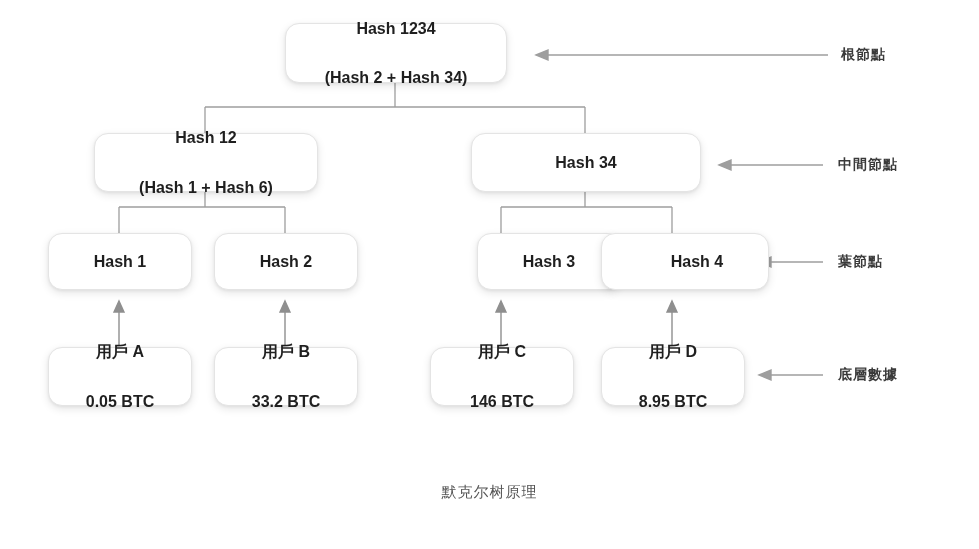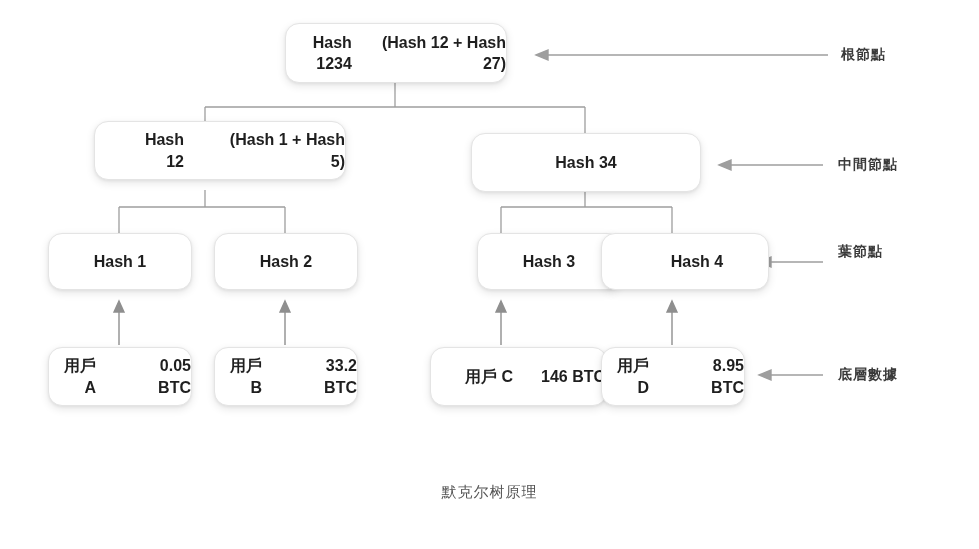--- a/index.html
+++ b/index.html
@@ -21,21 +21,21 @@
     width: 979px;
     height: 549px;
   }
   .node {
     position: absolute;
     background: #ffffff;
     border: 1px solid #e4e4e4;
     border-radius: 14px;
     box-shadow: 0 3px 9px rgba(0,0,0,0.10), 0 1px 3px rgba(0,0,0,0.06);
     display: flex;
-    flex-direction: row;
+    flex-direction: column;
     align-items: center;
     justify-content: center;
     text-align: right;
     color: #1f1f1f;
     font-weight: 700;
     font-size: 16px;
     line-height: 1.32;
     z-index: 2;
     gap: 28px;
   }
@@ -56,33 +56,33 @@
     width: 100%;
     text-align: center;
     color: #555555;
     font-size: 15px;
     letter-spacing: 1px;
     z-index: 2;
     font-family: Liberation Mono, monospace;
   }
   
   .node-root   { left: 285px; top: 23px;  width: 220px; height: 58px; }
-  .node-mid-l  { left: 94px;  top: 121px; width: 222px; height: 57px; padding-left: 28px; }
+  .node-mid-l  { left: 94px;  top: 133px; width: 222px; height: 57px; }
   .node-mid-r  { left: 471px; top: 133px; width: 228px; height: 57px; }
   .node-leaf-1 { left: 48px;  top: 233px; width: 142px; height: 55px; }
   .node-leaf-2 { left: 214px; top: 233px; width: 142px; height: 55px; }
   .node-leaf-3 { left: 430px; top: 233px; width: 142px; height: 55px; margin-left: 47px; }
   .node-leaf-4 { left: 601px; top: 233px; width: 142px; height: 55px; padding-left: 24px; }
   .node-data-a { left: 48px;  top: 347px; width: 142px; height: 57px; }
   .node-data-b { left: 214px; top: 347px; width: 142px; height: 57px; }
-  .node-data-c { left: 430px; top: 347px; width: 142px; height: 57px; padding-left: 33px; }
+  .node-data-c { left: 430px; top: 347px; width: 142px; height: 57px; }
   .node-data-d { left: 601px; top: 347px; width: 142px; height: 57px; }
   .label-root  { left: 841px; top: 55px;  }
   .label-mid   { left: 838px; top: 165px; }
-  .label-leaf  { left: 838px; top: 252px; text-align: center; }
+  .label-leaf  { left: 838px; top: 262px; text-align: center; }
   .label-data  { left: 838px; top: 375px; }
 </style>
 </head>
 <body>
 
 <div class="canvas">
 
   <svg class="lines-layer" width="979" height="549" viewBox="0 0 979 549" xmlns="http://www.w3.org/2000/svg">
 
     <g stroke="#9e9e9e" stroke-width="1.3" fill="none">
@@ -112,26 +112,26 @@
       <polygon points="719,165 731,160 731,170"></polygon>
       <line x1="823" y1="262" x2="769" y2="262"></line>
       <polygon points="759,262 771,257 771,267"></polygon>
       <line x1="823" y1="375" x2="769" y2="375"></line>
       <polygon points="759,375 771,370 771,380"></polygon>
     </g>
   </svg>
 
   <div class="node node-root">
     <div>Hash 1234</div>
-    <div>(Hash 12 + Hash 27)</div>
+    <div>(Hash 2 + Hash 34)</div>
   </div>
 
   <div class="node node-mid-l">
     <div>Hash 12</div>
-    <div>(Hash 1 + Hash 5)</div>
+    <div>(Hash 1 + Hash 6)</div>
   </div>
   <div class="node node-mid-r">
     <div>Hash 34</div>
   </div>
 
   <div class="node node-leaf-1">
     <div>Hash 1</div>
   </div>
   <div class="node node-leaf-2">
     <div>Hash 2</div>

